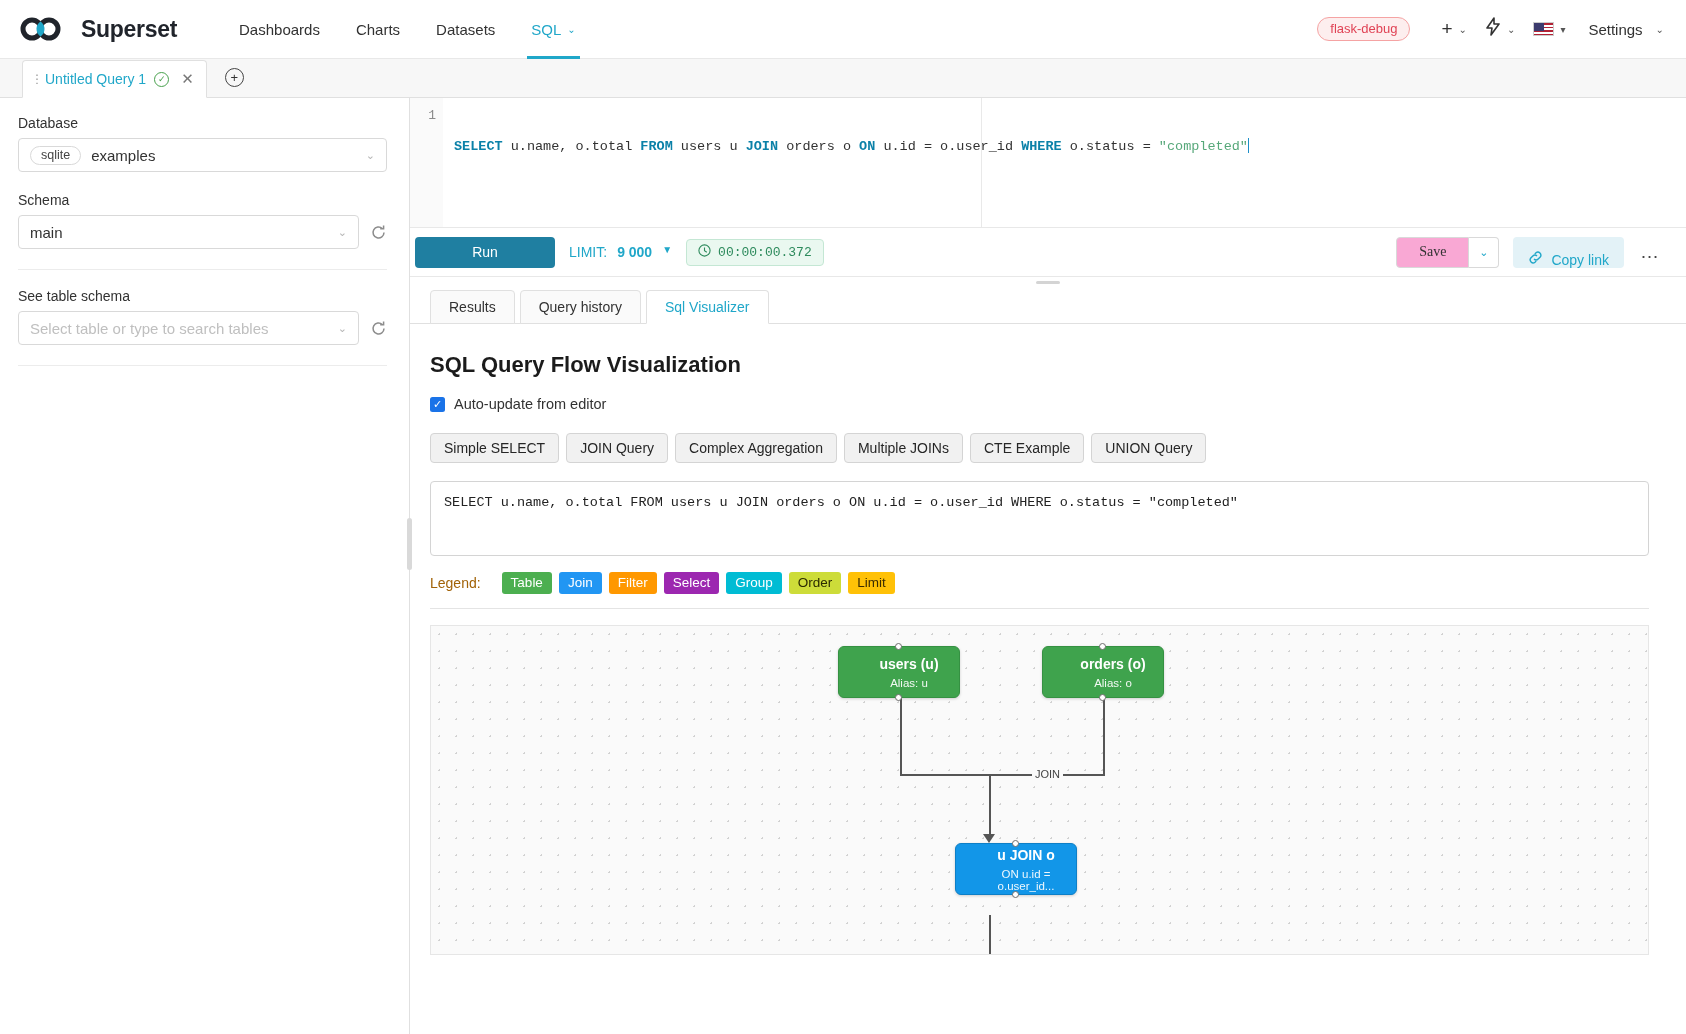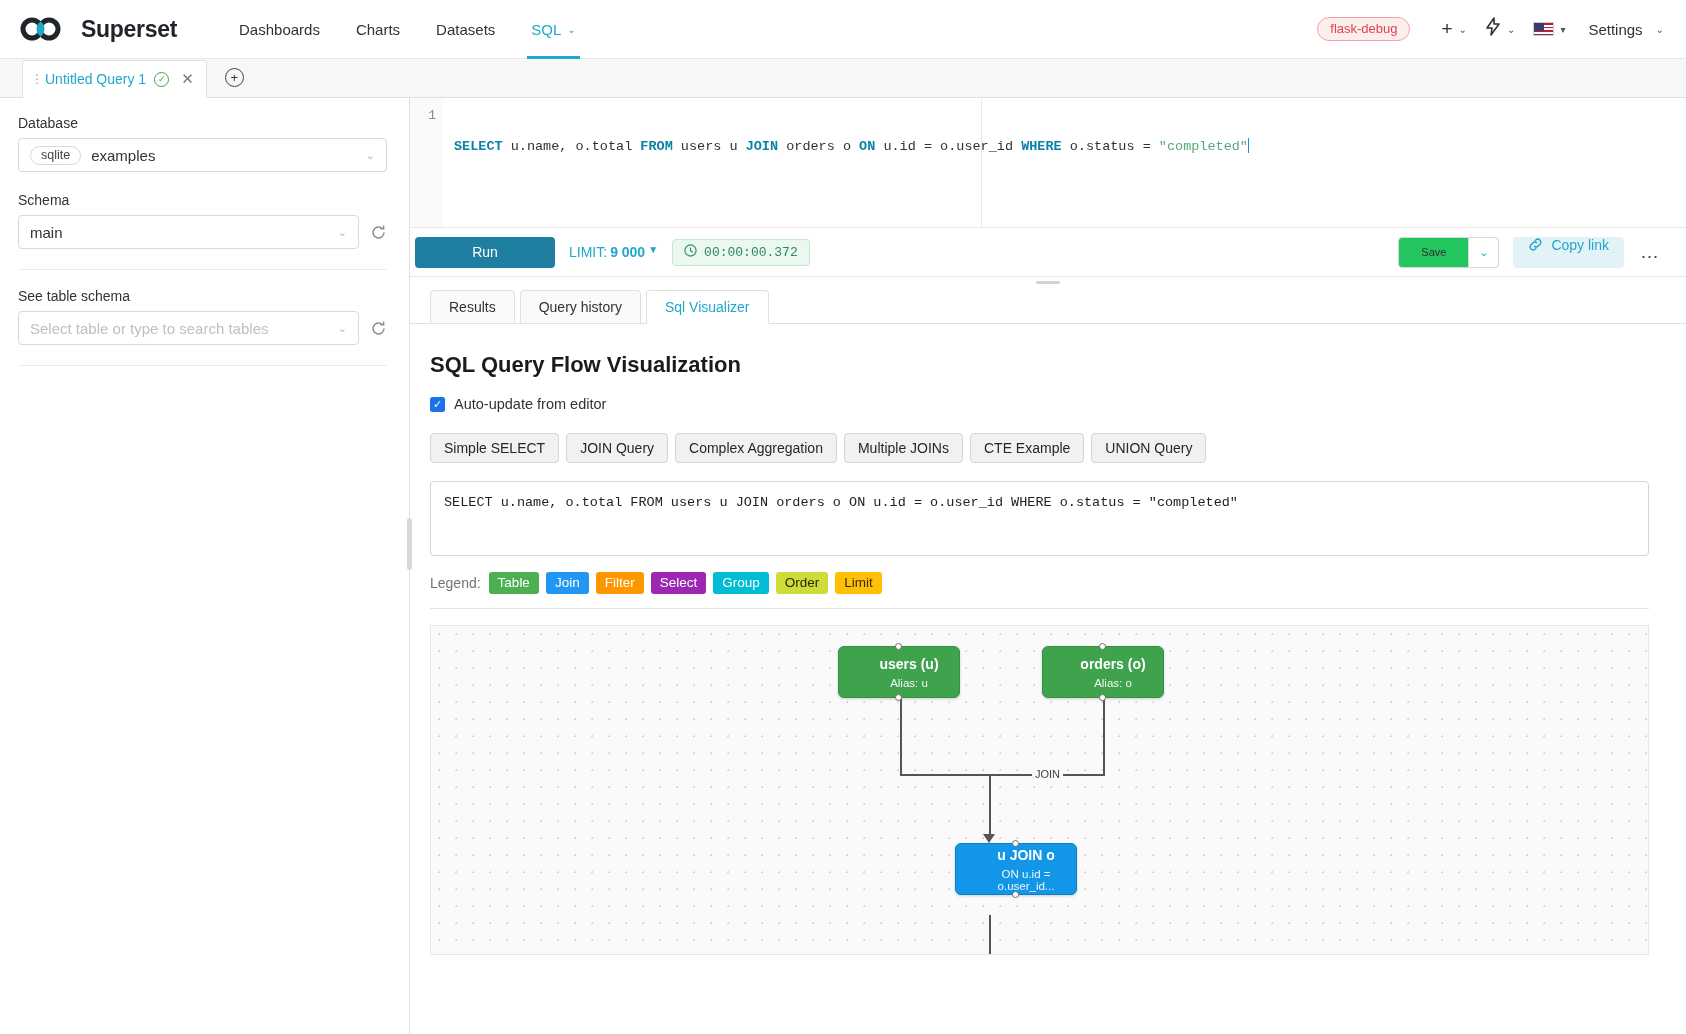--- a/index.html
+++ b/index.html
@@ -137,42 +137,42 @@
 
   .toolbar {
     height: 49px; display: flex; align-items: center; padding: 0 22px 0 5px;
     background: #fff; border-bottom: 1px solid #e8e8e8; gap: 14px;
   }
   .run-btn {
     width: 140px; height: 31px; background: #1f7fa1; color: #fff;
     border: none; border-radius: 4px; font-size: 14px; cursor: pointer;
     font-family: "Liberation Sans", sans-serif;
   }
-  .limit-ctl { color: #20a7c9; font-size: 14px; display: flex; align-items: flex-start; gap: 3px; cursor: pointer; }
+  .limit-ctl { color: #20a7c9; font-size: 14px; display: flex; align-items: flex-start; gap: 10px; cursor: pointer; }
   .limit-ctl b { font-weight: bold; }
   .timer {
     border: 1px solid #c4e7d4; background: #eaf8f0; color: #2d8a5c;
     border-radius: 4px; padding: 4px 11px; font-size: 13px;
     font-family: "Liberation Mono", monospace; display: flex; align-items: center; gap: 7px;
   }
   .toolbar-right { margin-left: auto; display: flex; align-items: center; gap: 0; }
   .save-btn {
-    height: 31px; border: 1px solid #d9d9d9; background: #22c55e; font-size: 11px;
+    height: 31px; border: 1px solid #d9d9d9; background: #f9a8d4; font-size: 14px;
     padding: 0 22px; border-radius: 4px 0 0 4px; cursor: pointer;
-    font-family: Liberation Sans, sans-serif; color: #323232;
+    font-family: Liberation Serif, serif; color: #323232;
   }
   .save-caret {
     height: 31px; width: 30px; border: 1px solid #d9d9d9; border-left: none;
     background: #fff; border-radius: 0 4px 4px 0; cursor: pointer;
     display: flex; align-items: center; justify-content: center; color: #20a7c9; font-size: 11px;
   }
   .copylink-btn {
     height: 31px; background: #e3f2f7; color: #20a7c9; border: none; border-radius: 4px;
     font-size: 14px; padding: 0 15px; margin-left: 14px; cursor: pointer;
-    display: flex; align-items: flex-start; gap: 8px;
+    display: flex; align-items: flex-end; gap: 8px;
     font-family: "Liberation Sans", sans-serif;
   }
   .ellipsis-btn { font-size: 19px; color: #444; padding: 0 4px 0 16px; cursor: pointer; letter-spacing: 1px; }
 
   .splitter {
     height: 11px; background: #fff; display: flex; align-items: center; justify-content: center;
   }
   .splitter .bar { width: 24px; height: 3px; background: #d4d4d4; border-radius: 2px; }
 
   
@@ -203,21 +203,21 @@
     font-size: 14px; padding: 6px 13px; cursor: pointer; color: #262626;
     font-family: "Liberation Sans", sans-serif;
   }
   .sql-area {
     width: 1219px; height: 75px; border: 1px solid #d4d4d4; border-radius: 4px;
     padding: 11px 13px; font-family: "Liberation Mono", monospace; font-size: 13.5px;
     color: #222; resize: none; margin-bottom: 16px; display: block;
     background: #fff; line-height: 1.5;
   }
   .legend-row { display: flex; align-items: center; gap: 7px; font-size: 14px; margin-bottom: 14px; }
-  .legend-label { color: #737373; margin-right: 1px; text-align: right; }
+  .legend-label { color: #a16207; margin-right: 14px; text-align: right; }
   .lg {
     color: #fff; font-size: 13.5px; padding: 3px 9px 4px; border-radius: 3px;
   }
   .legend-rule { height: 1px; background: #e4e4e4; margin: 0 0 16px 0; width: 1219px; }
 
   .canvas {
     width: 1219px; height: 330px; background: #fafafa; border: 1px solid #e6e6e6;
     position: relative; overflow: hidden;
     background-image: radial-gradient(#d2d2d2 1px, transparent 1px);
     background-size: 17px 17px;

